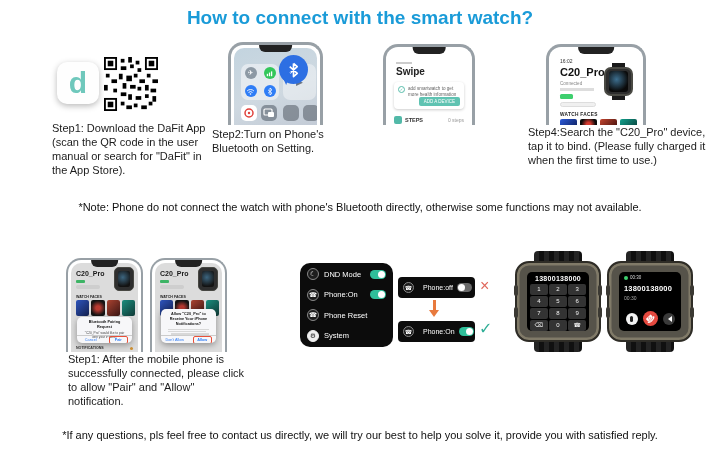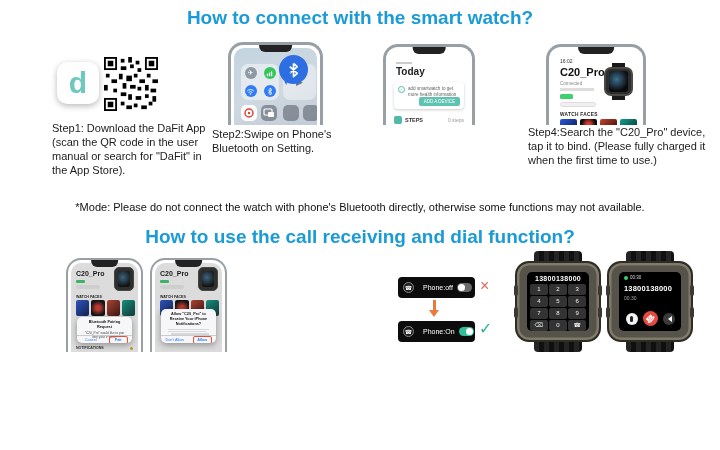--- a/index.html
+++ b/index.html
@@ -261,21 +261,21 @@
             <path d="M8 1 L8 15 L12 11.5 L4 4.5 M4 11.5 L12 4.5 L8 1" stroke="#fff" stroke-width="1.8" fill="none" stroke-linejoin="round"></path>
           </svg>
       </div>
     </div>
   </div>
 
   <div class="phone" style="left:383px;top:44px;width:92px;height:81px">
     <div class="notch"></div>
     <div class="screen">
       <div class="t-line"></div>
-      <div class="t-head">Today</div>
+      <div class="t-head">Swipe</div>
       <div class="t-card">
         <span class="t-ci">✓</span>
         <span class="t-ct">add smartwatch to get more health information</span>
         <span class="t-btn">ADD A DEVICE</span>
       </div>
       <div class="t-steps">
         <span class="t-si"></span>
         <span class="t-sl">STEPS</span>
         <span class="t-sv">0 steps</span>
       </div>
@@ -301,26 +301,25 @@
       <div class="d-faces">
         <span class="face" style="background:linear-gradient(135deg,#2a59d8,#0c1c55)"></span>
         <span class="face" style="background:radial-gradient(circle,#d63a2f 20%,#0b0b0b 70%)"></span>
         <span class="face" style="background:linear-gradient(135deg,#c2452f,#3a0d0b)"></span>
         <span class="face" style="background:linear-gradient(135deg,#12a08c,#083a36)"></span>
       </div>
     </div>
   </div>
 
   <div class="caption" style="left:52px;top:122px;width:162px">Step1: Download the DaFit App (scan the QR code in the user manual or search for "DaFit" in the App Store).</div>
-  <div class="caption" style="left:212px;top:128px;width:150px">Step2:Swipe on Phone's Bluetooth on Setting.</div>
+  <div class="caption" style="left:212px;top:128px;width:150px">Step2:Turn on Phone's Bluetooth on Setting.</div>
   <div class="caption" style="left:528px;top:126px;width:178px">Step4:Search the "C20_Pro" device, tap it to bind. (Please fully charged it when the first time to use.)</div>
 
-  <div class="note" style="top:201px">*Mode: Please do not connect the watch with phone's Bluetooth directly, otherwise some functions may not available.</div>
-
-  <div class="sec-title" style="top:226px">How to use the call receiving and dial function?</div>
+  <div class="note" style="top:201px">*Note: Phone do not connect the watch with phone's Bluetooth directly, otherwise some functions may not available.</div>
+
 
   <div class="phone" style="left:66px;top:258px;width:77px;height:94px;border-width:2.5px">
     <div class="notch"></div>
     <div class="screen">
       <div class="sp-name">C20_Pro</div>
       <div class="sp-batt"></div>
       <div class="sp-pill"></div>
       <div class="sp-thumb"></div>
       <div class="sp-wf">WATCH FACES</div>
       <div class="sp-faces">
@@ -370,20 +369,40 @@
           <span class="dlg-btn">Don't Allow</span>
           <span class="dlg-btn ok">
             <span class="red-box"></span>
             <span>Allow</span>
           </span>
         </div>
       </div>
     </div>
   </div>
 
+  <div class="menu">
+    <div class="m-row">
+      <span class="m-icon">☾</span>
+      <span class="m-label">DND Mode</span>
+      <span class="tgl on"></span>
+    </div>
+    <div class="m-row">
+      <span class="m-icon">☎</span>
+      <span class="m-label">Phone:On</span>
+      <span class="tgl on"></span>
+    </div>
+    <div class="m-row">
+      <span class="m-icon">☎</span>
+      <span class="m-label">Phone Reset</span>
+    </div>
+    <div class="m-row">
+      <span class="m-icon" style="background:#eee;color:#111;border-color:#eee">⚙</span>
+      <span class="m-label">System</span>
+    </div>
+  </div>
 
   <div class="pill-bar" style="left:398px;top:277px">
     <span class="m-icon" style="width:11px;height:11px;font-size:6px">☎</span>
     <span class="pb-label">Phone:off</span>
     <span class="tgl off" style="width:15px;height:8.5px"></span>
   </div>
   <span class="mark x-mark" style="left:480px;top:278px">×</span>
   <div class="arrow">
     <span class="stem"></span>
       <span class="head"></span>
@@ -446,15 +465,17 @@
               <span>☎</span>
             </span>
           <span class="cb spk">
               <i></i>
             </span>
         </div>
       </div>
     </div>
   </div>
 
-
+  <div class="caption" style="left:68px;top:353px;width:182px">Step1: After the mobile phone is successfully connected, please click to allow "Pair" and "Allow" notification.</div>
+
+  <div class="note" style="top:429px">*If any questions, pls feel free to contact us directly, we will try our best to help you solve it, provide you with satisfied reply.</div>
 
 </div>
 
 </body></html>

